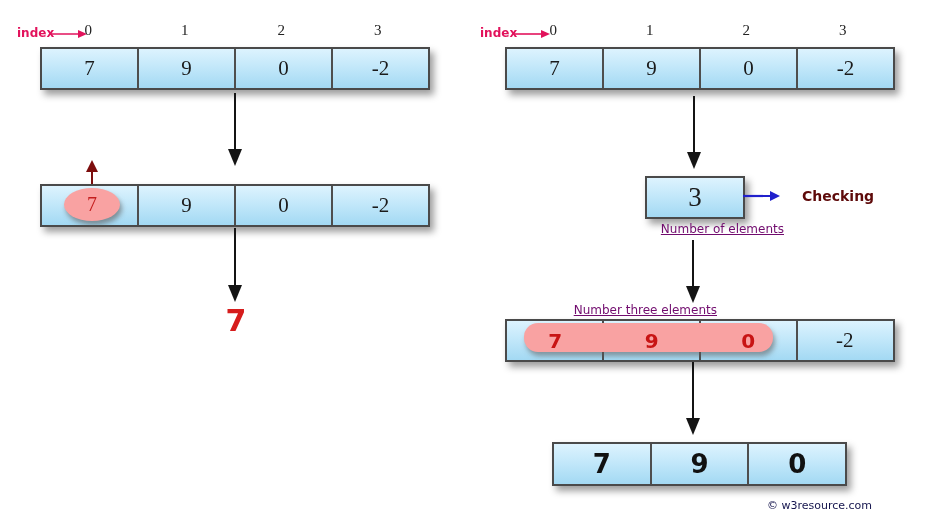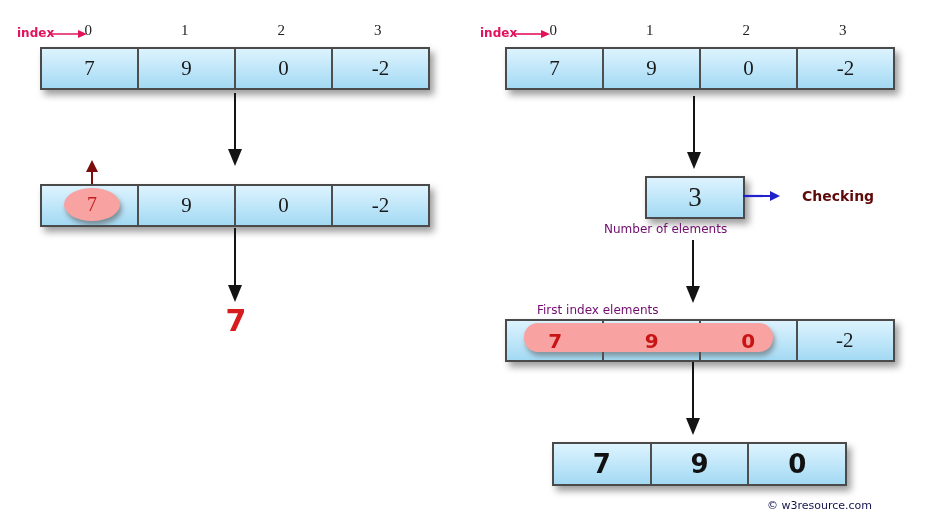--- a/index.html
+++ b/index.html
@@ -25,21 +25,21 @@
   .cell.sans-bold { font-family:"DejaVu Sans", sans-serif; font-weight:bold; font-size:26px; color:#111; }
 
   
   .idx-row { position:absolute; display:flex; font-family:"Liberation Serif", serif; font-size:15px; color:#222; }
   .idx-row span { flex:1; text-align:center; }
   .index-label { position:absolute; font-size:12px; font-weight:bold; color:#e2135c; }
 
   
   .note-teal { position:absolute; color:#175058; font-weight:bold; font-size:13px; line-height:16px; text-align:center; }
   .note-teal span { display:block; }
-  .note-purple { position:absolute; color:#710b6e; font-size:12px; text-align:left; }
+  .note-purple { position:absolute; color:#710b6e; font-size:12px; text-align:right;text-decoration:underline; }
   .note-maroon { position:absolute; color:#5e0a0a; font-size:14px; font-weight:600; }
 
   
   .pink-oval {
     position:absolute; background:#f9a2a2; border-radius:50%;
     box-shadow:2px 4px 5px rgba(90,90,90,.6);
     display:flex; align-items:center; justify-content:center;
     font-family:"Liberation Serif", serif; font-size:20px; color:#c41e1e; z-index:2;
   }
   .pink-rect {
@@ -148,21 +148,21 @@
       <polygon points="27,1 27,11 37,6" fill="#2020cc"></polygon>
     </svg>
     <div class="note-maroon" style="left:773px; top:188px;margin-left:29px;">Checking</div>
     <div class="note-purple" style="left:604px; top:222px; width:180px;">Number of elements</div>
 
     <svg width="16" height="64" style="left:685px; top:240px;">
       <line x1="8" y1="0" x2="8" y2="47" stroke="#141414" stroke-width="2"></line>
       <polygon points="1,46 15,46 8,63" fill="#141414"></polygon>
     </svg>
 
-    <div class="note-purple" style="left:537px; top:303px; width:180px;">First index elements</div>
+    <div class="note-purple" style="left:537px; top:303px; width:180px;">Number three elements</div>
 
     <div class="array" style="left:505px; top:319px; width:386px; height:39px;">
       <div class="cell"></div>
       <div class="cell"></div>
       <div class="cell"></div>
       <div class="cell"></div>
     </div>
     <div class="pink-rect" style="left:524px; top:323px; width:249px; height:29px;"></div>
     <div class="overlay-row" style="left:507px; top:321px; width:386px; height:39px;">
       <span class="red-bold">7</span>

